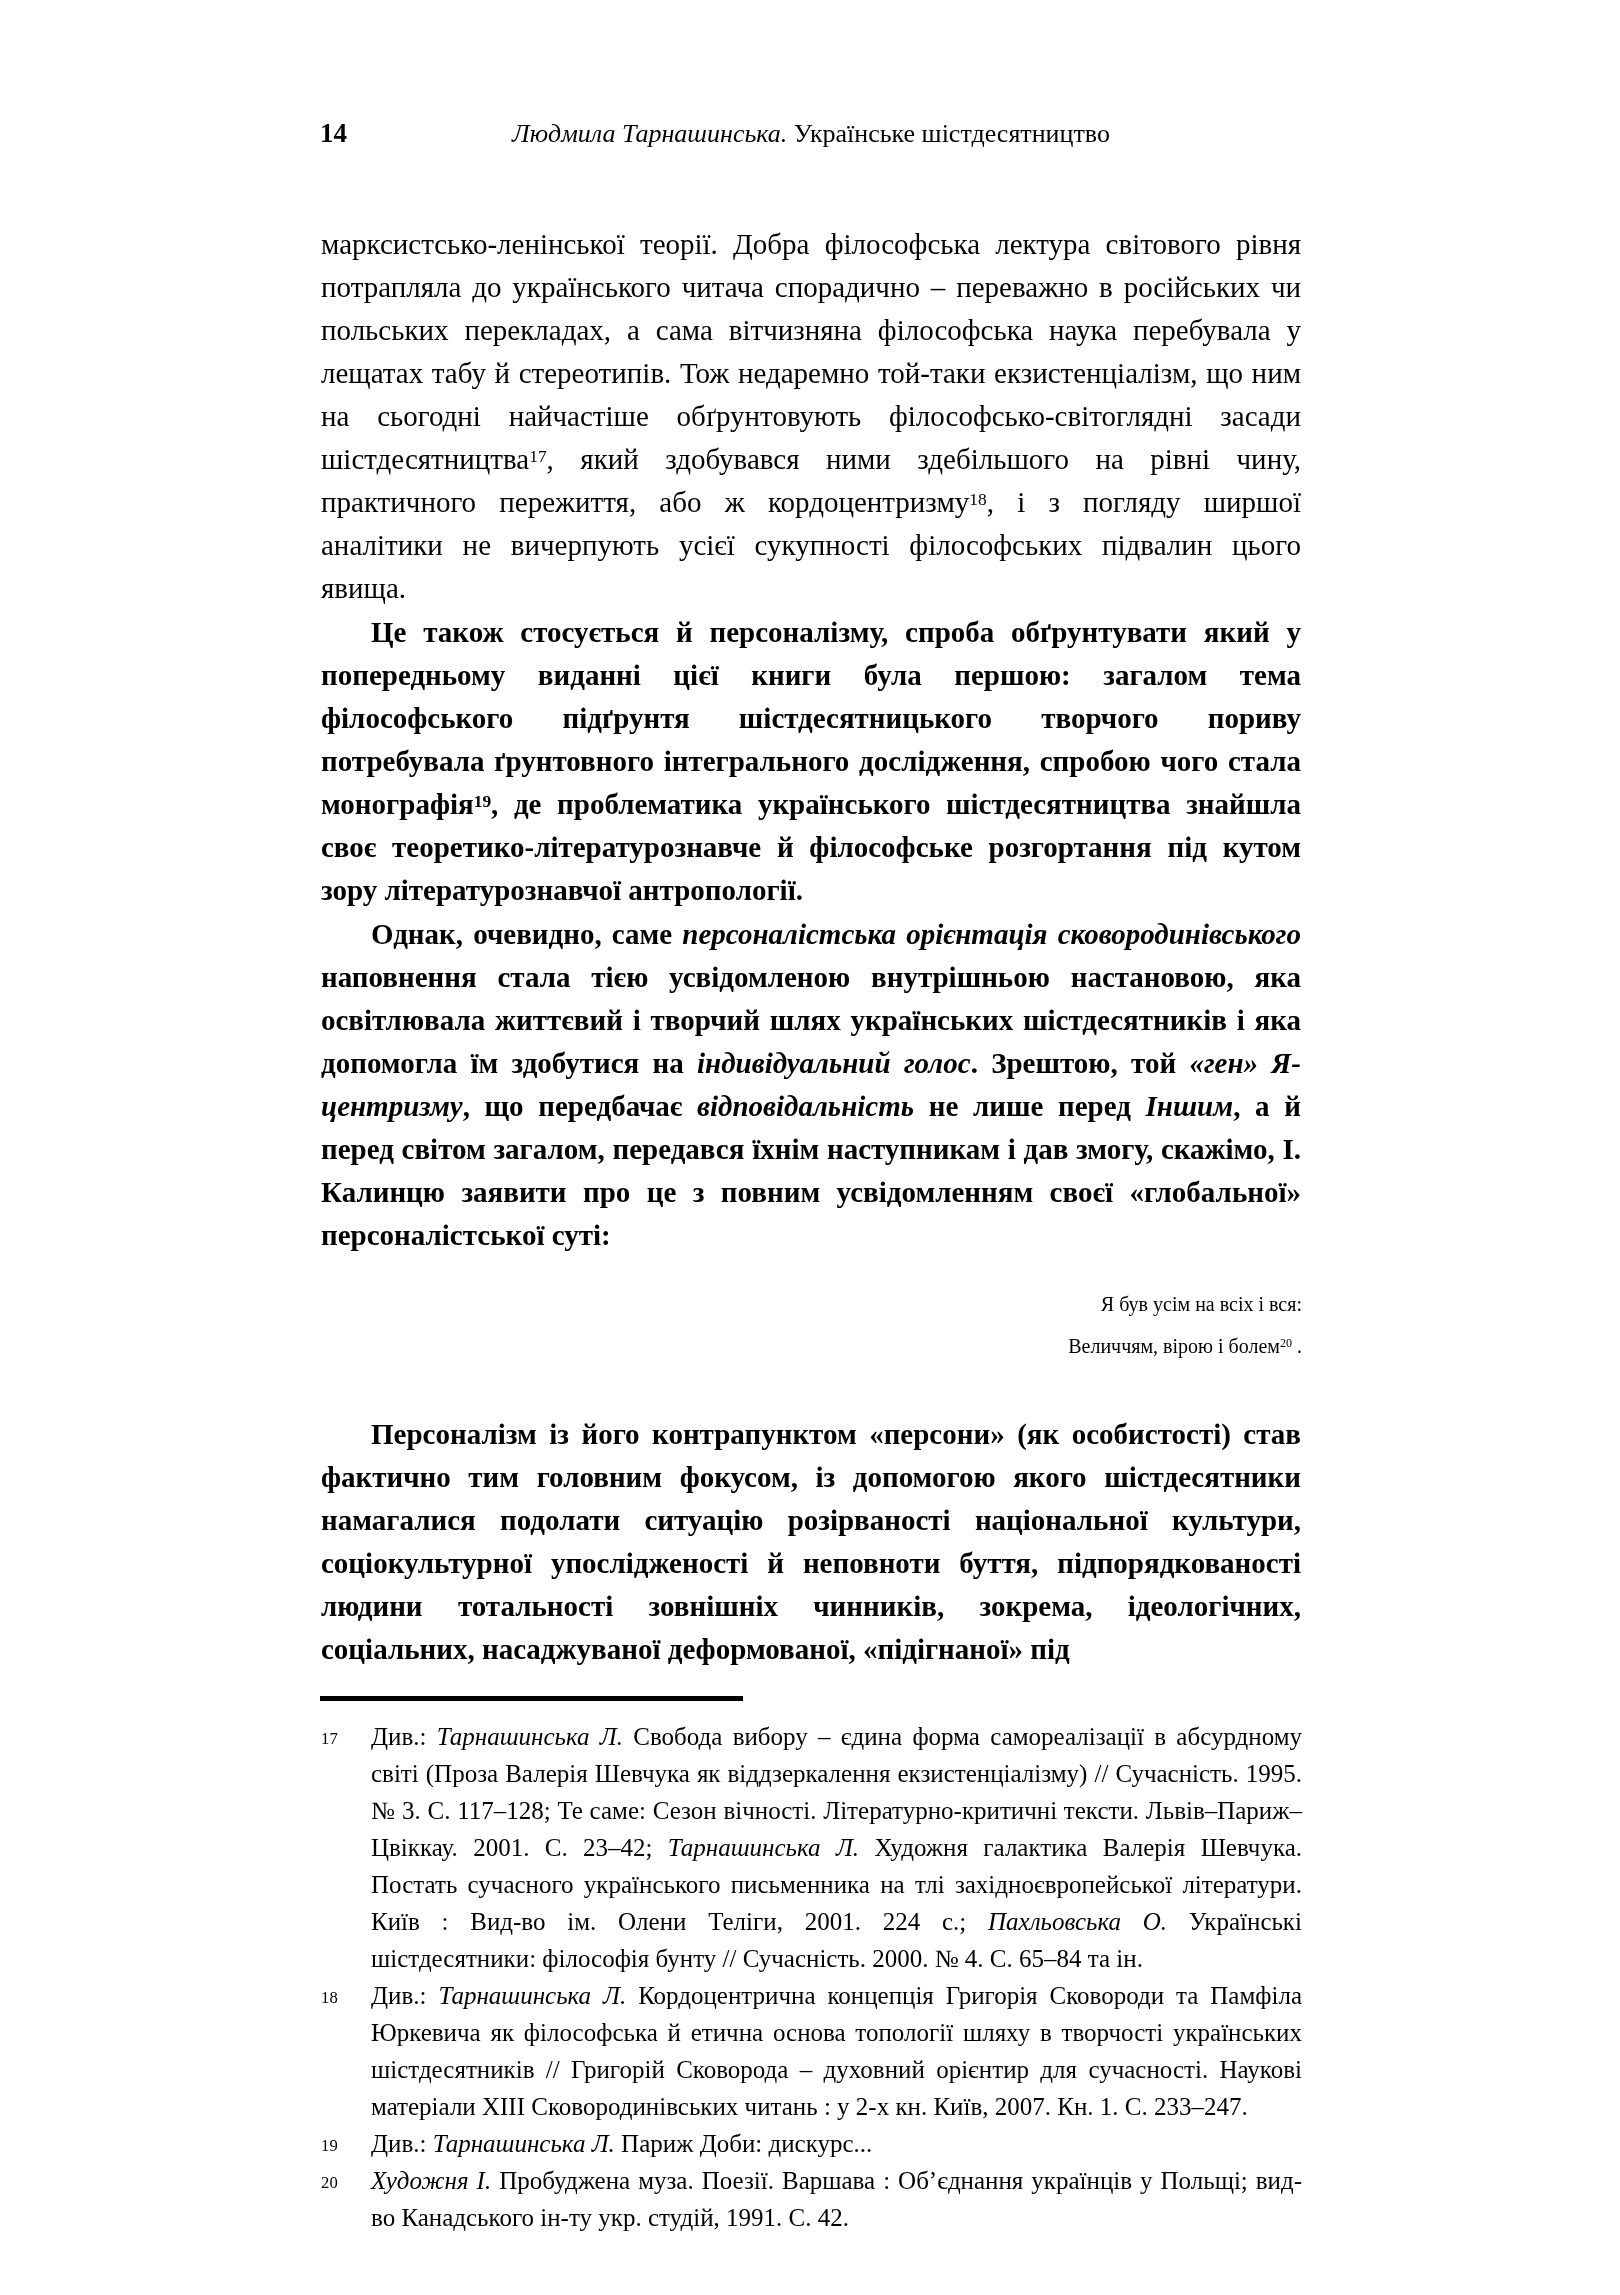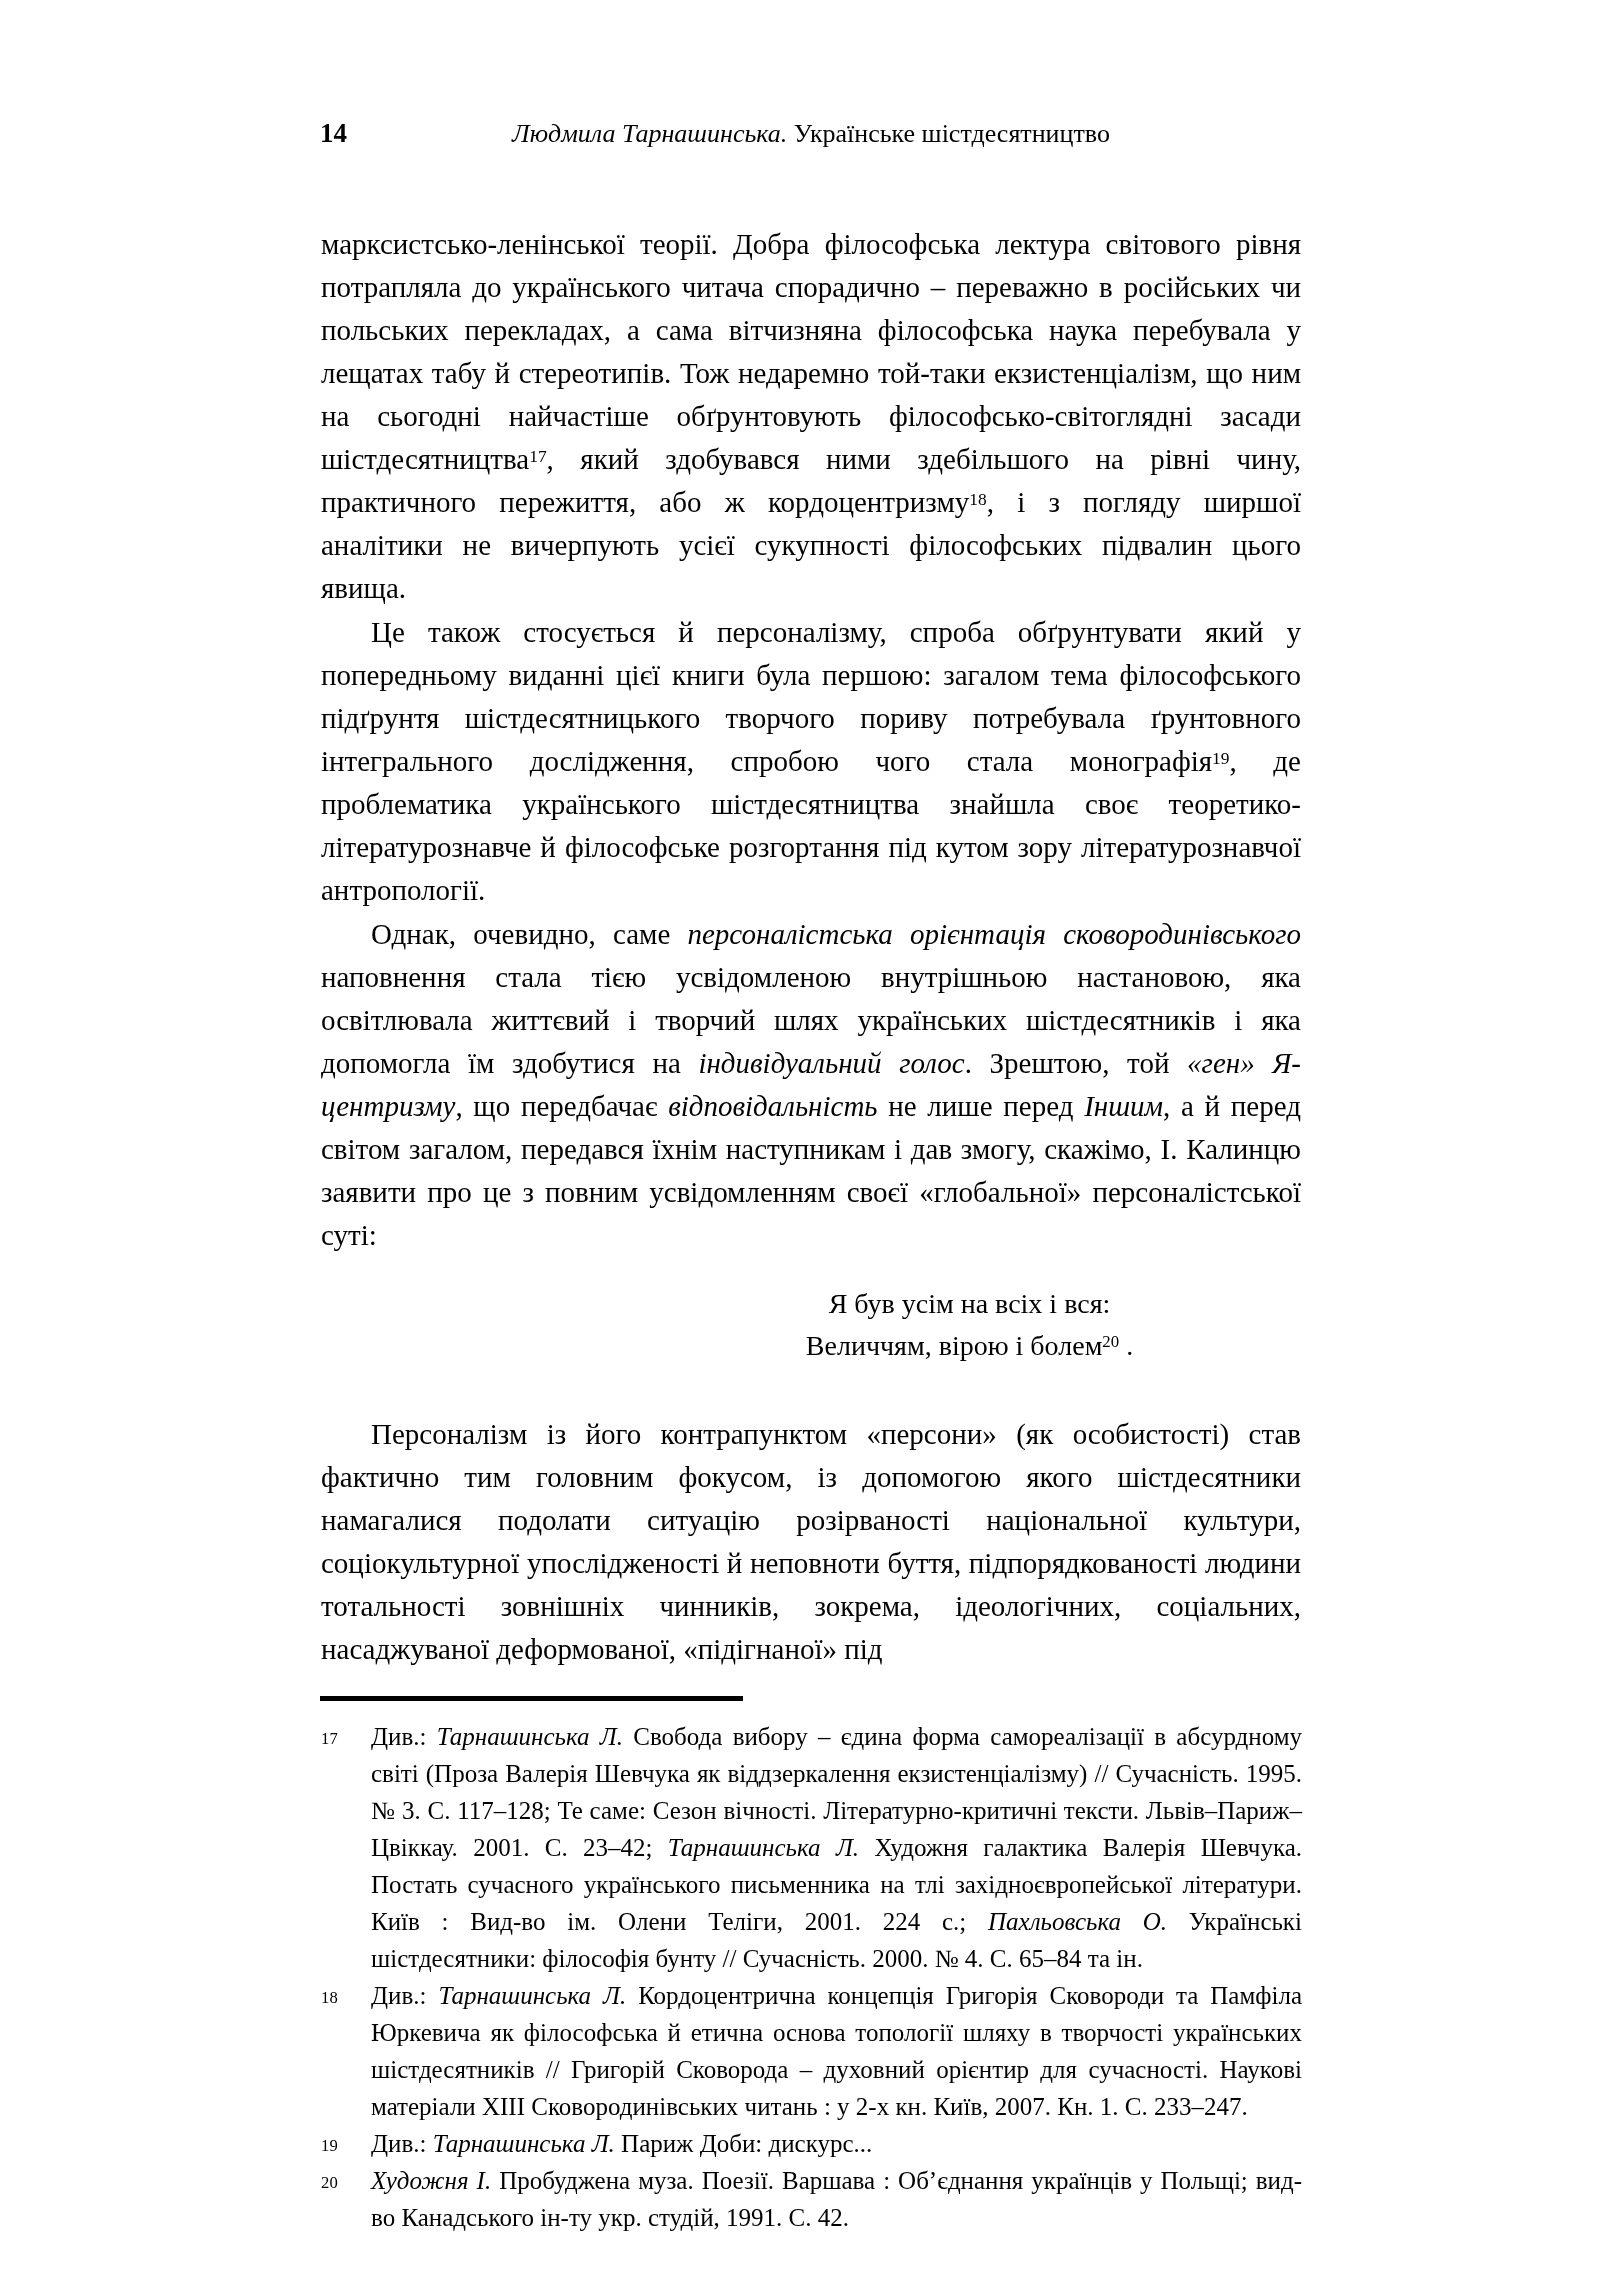--- a/index.html
+++ b/index.html
@@ -32,35 +32,35 @@
   em { font-style: italic; }
 
   
   .body-text {
     margin-top: 71px;
     font-size: 29px;
     line-height: 43px;
     text-align: justify;
   }
   .para { margin: 1px; }
-  .para.indent { text-indent: 50px; }
+  .para.indent { text-indent: 50px; font-weight: bold; }
   sup {
     font-size: 60%;
     line-height: 0;
     position: relative;
     top: -0.42em;
     vertical-align: baseline;
   }
 
   
   .verse {
     margin: 25.5px 0 46px 317px;
-    font-size: 28px;
+    font-size: 20px;
     line-height: 42px;
-    text-align: center;
+    text-align: right;
   }
   .verse-line { white-space: nowrap; }
 
   
   .footnotes {
     margin-top: 25.5px;
     font-size: 25px;
     line-height: 37px;
     text-align: justify;
   }

